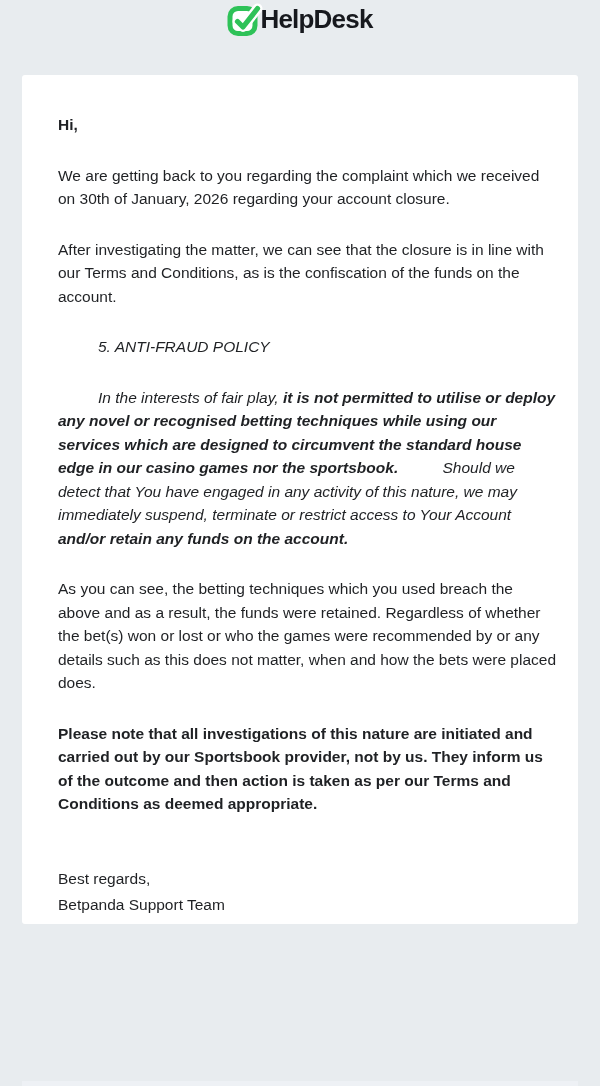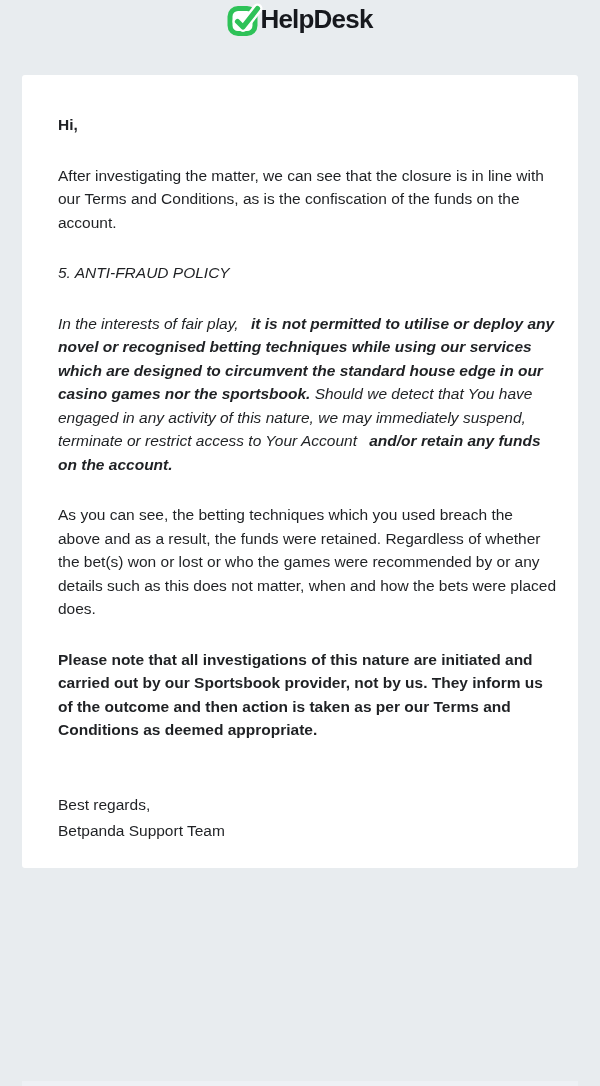--- a/index.html
+++ b/index.html
@@ -37,33 +37,33 @@
     font-size:26px;
     font-weight:800;
     letter-spacing:-0.8px;
     color:var(--brand-text);
   }
   .card{
     width:556px;
     margin:39px auto 0;
     background:var(--card);
     border-radius:3px;
-    padding:38px 20px 24px 36px;
+    padding:38px 20px 6px 36px;
   }
   .card, .card p, .card div{
     color:var(--body-text);
     font-size:15.5px;
     line-height:23.5px;
   }
   p.para, p.greeting{margin:0 0 27px 0; max-width:500px;}
   p.greeting{font-weight:700;}
   .seg-normal{font-weight:400;font-style:normal;}
   .seg-bold{font-weight:700;font-style:normal;}
-  .seg-italic{font-weight:400;font-style:italic;}
-  .seg-bold-italic{font-weight:700;font-style:italic;margin-left:8px;}
+  .seg-italic{font-weight:400;font-style:italic;margin-left:40px;}
+  .seg-bold-italic{font-weight:700;font-style:italic;}
   .signature{margin-top:50px;}
   .signature div{line-height:26px;}
   .footer-strip{
     position:absolute;
     left:22px;
     bottom:0;
     width:556px;
     height:5px;
     background:var(--strip);
   }
@@ -80,20 +80,21 @@
         <path class="casing" d="M10.5 18.5 L16 24 L30.5 5.5"></path>
         <path class="check" d="M10.5 18.5 L16 24 L30.5 5.5"></path>
       </svg>
     </span>
     <span class="brand-name">HelpDesk</span>
   </header>
 
   <main class="card">
     <p class="greeting">Hi,</p>
     <div id="paragraphs">
+        <p class="para"><span class="seg-normal">We are getting back to you regarding the complaint which we received on 30th of January, 2026 regarding your account closure.</span></p>
         <p class="para"><span class="seg-normal">After investigating the matter, we can see that the closure is in line with our Terms and Conditions, as is the confiscation of the funds on the account.</span></p>
         <p class="para"><span class="seg-italic">5. ANTI-FRAUD POLICY</span></p>
         <p class="para"><span class="seg-italic">In the interests of fair play, </span><span class="seg-bold-italic">it is not permitted to utilise or deploy any novel or recognised betting techniques while using our services which are designed to circumvent the standard house edge in our casino games nor the sportsbook.</span><span class="seg-italic"> Should we detect that You have engaged in any activity of this nature, we may immediately suspend, terminate or restrict access to Your Account </span><span class="seg-bold-italic">and/or retain any funds on the account.</span></p>
         <p class="para"><span class="seg-normal">As you can see, the betting techniques which you used breach the above and as a result, the funds were retained. Regardless of whether the bet(s) won or lost or who the games were recommended by or any details such as this does not matter, when and how the bets were placed does.</span></p>
         <p class="para"><span class="seg-bold">Please note that all investigations of this nature are initiated and carried out by our Sportsbook provider, not by us. They inform us of the outcome and then action is taken as per our Terms and Conditions as deemed appropriate.</span></p>
       </div>
     <div class="signature">
       <div>Best regards,</div>
       <div>Betpanda Support Team</div>
     </div>

